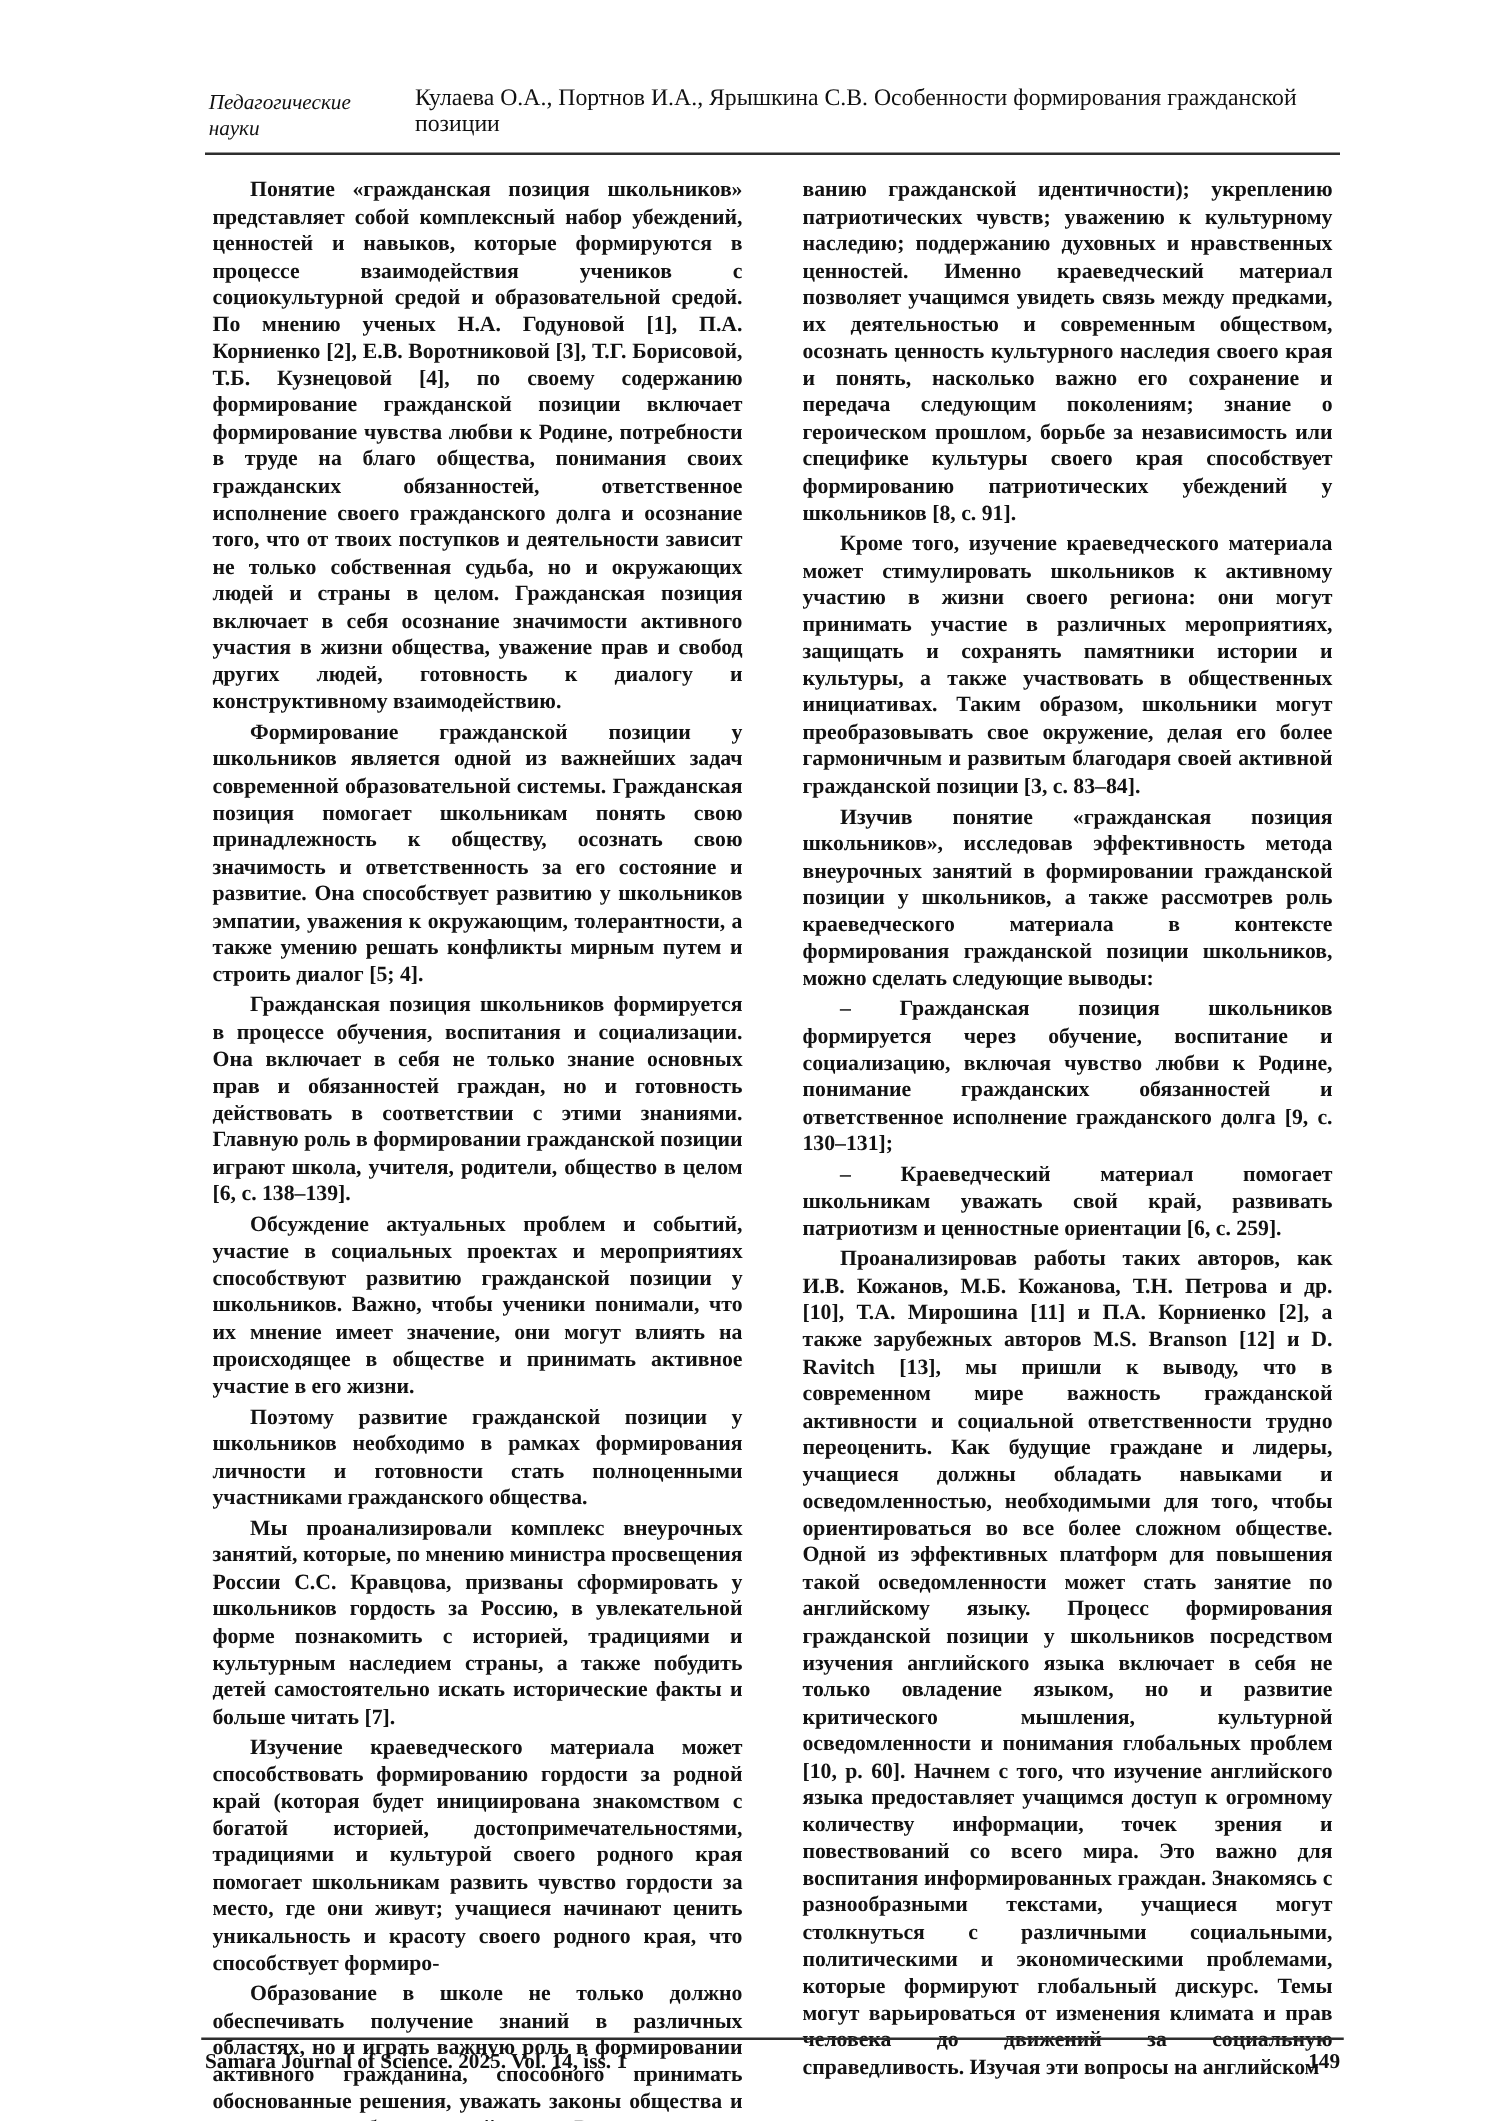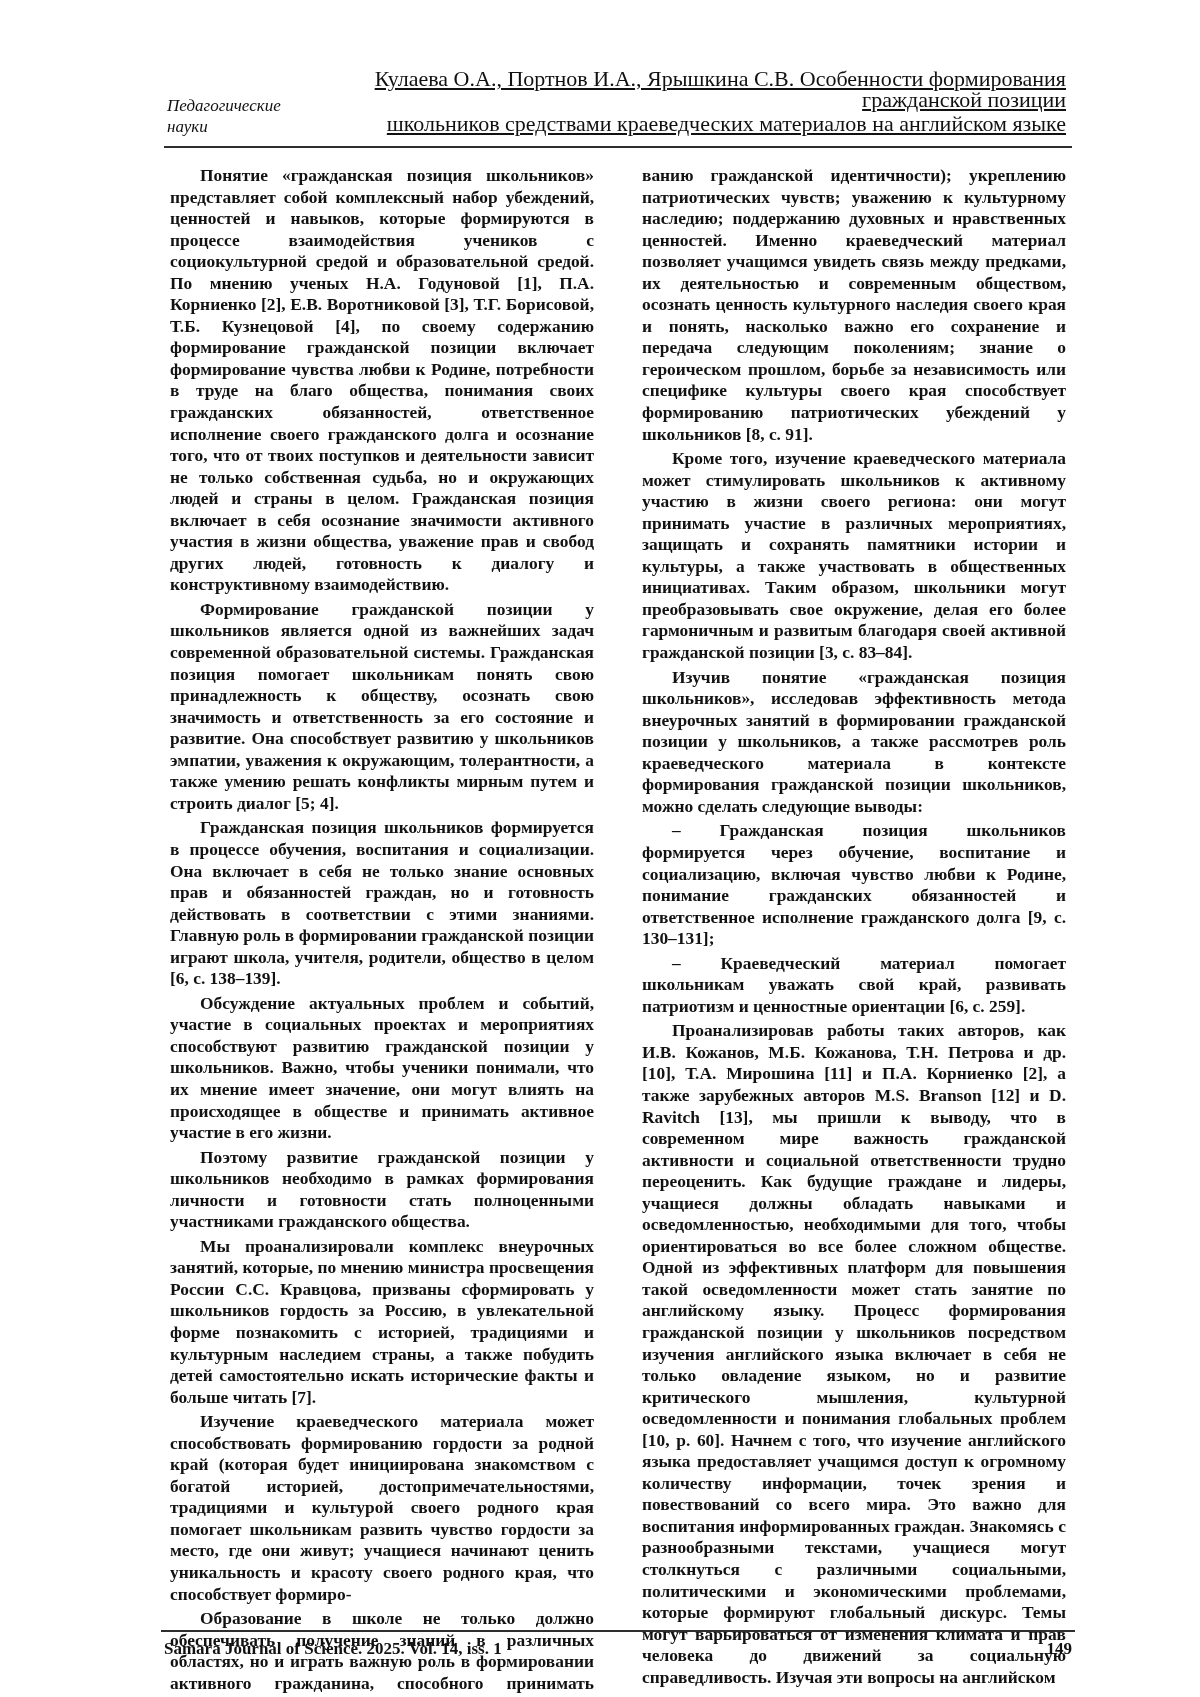--- a/index.html
+++ b/index.html
@@ -26,25 +26,24 @@
     border-bottom: 2.5px solid #2e2e2e;
   }
   .section-name {
     font-style: italic;
     font-size: 17px;
     line-height: 21px;
     max-width: 150px;
     white-space: normal;
   }
   .running-title {
-    text-align: right;
-    font-size: 22px;
+    text-align: left;
+    font-size: 19px;
     line-height: 21px;
     max-width: 740px;
-    text-decoration: underline;
   }
   .columns {
     display: flex;
     gap: 36px;
     padding-top: 8px;
     font-weight: bold;
   }
   .col {
     width: 445px;
     text-align: justify;
@@ -69,21 +68,20 @@
 </style>
 </head>
 <body>
 
 <div class="page">
 
   <div class="header">
     <div class="section-name">Педагогические науки</div>
     <div class="running-title">
       <div>Кулаева О.А., Портнов И.А., Ярышкина С.В. Особенности формирования гражданской позиции</div>
-      <div>школьников средствами краеведческих материалов на английском языке</div>
     </div>
   </div>
 
   <div class="columns">
     <div class="col">
       <p>Понятие «гражданская позиция школьников» представляет собой комплексный набор убеждений, ценностей и навыков, которые формируются в процессе взаимодействия учеников с социокультурной средой и образовательной средой. По мнению ученых Н.А. Годуновой [1], П.А. Корниенко [2], Е.В. Воротниковой [3], Т.Г. Борисовой, Т.Б. Кузнецовой [4], по своему содержанию формирование гражданской позиции включает формирование чувства любви к Родине, потребности в труде на благо общества, понимания своих гражданских обязанностей, ответственное исполнение своего гражданского долга и осознание того, что от твоих поступков и деятельности зависит не только собственная судьба, но и окружающих людей и страны в целом. Гражданская позиция включает в себя осознание значимости активного участия в жизни общества, уважение прав и свобод других людей, готовность к диалогу и конструктивному взаимодействию.</p>
       <p>Формирование гражданской позиции у школьников является одной из важнейших задач современной образовательной системы. Гражданская позиция помогает школьникам понять свою принадлежность к обществу, осознать свою значимость и ответственность за его состояние и развитие. Она способствует развитию у школьников эмпатии, уважения к окружающим, толерантности, а также умению решать конфликты мирным путем и строить диалог [5; 4].</p>
       <p>Гражданская позиция школьников формируется в процессе обучения, воспитания и социализации. Она включает в себя не только знание основных прав и обязанностей граждан, но и готовность действовать в соответствии с этими знаниями. Главную роль в формировании гражданской позиции играют школа, учителя, родители, общество в целом [6, с. 138–139].</p>
       <p>Обсуждение актуальных проблем и событий, участие в социальных проектах и мероприятиях способствуют развитию гражданской позиции у школьников. Важно, чтобы ученики понимали, что их мнение имеет значение, они могут влиять на происходящее в обществе и принимать активное участие в его жизни.</p>
       <p>Поэтому развитие гражданской позиции у школьников необходимо в рамках формирования личности и готовности стать полноценными участниками гражданского общества.</p>

